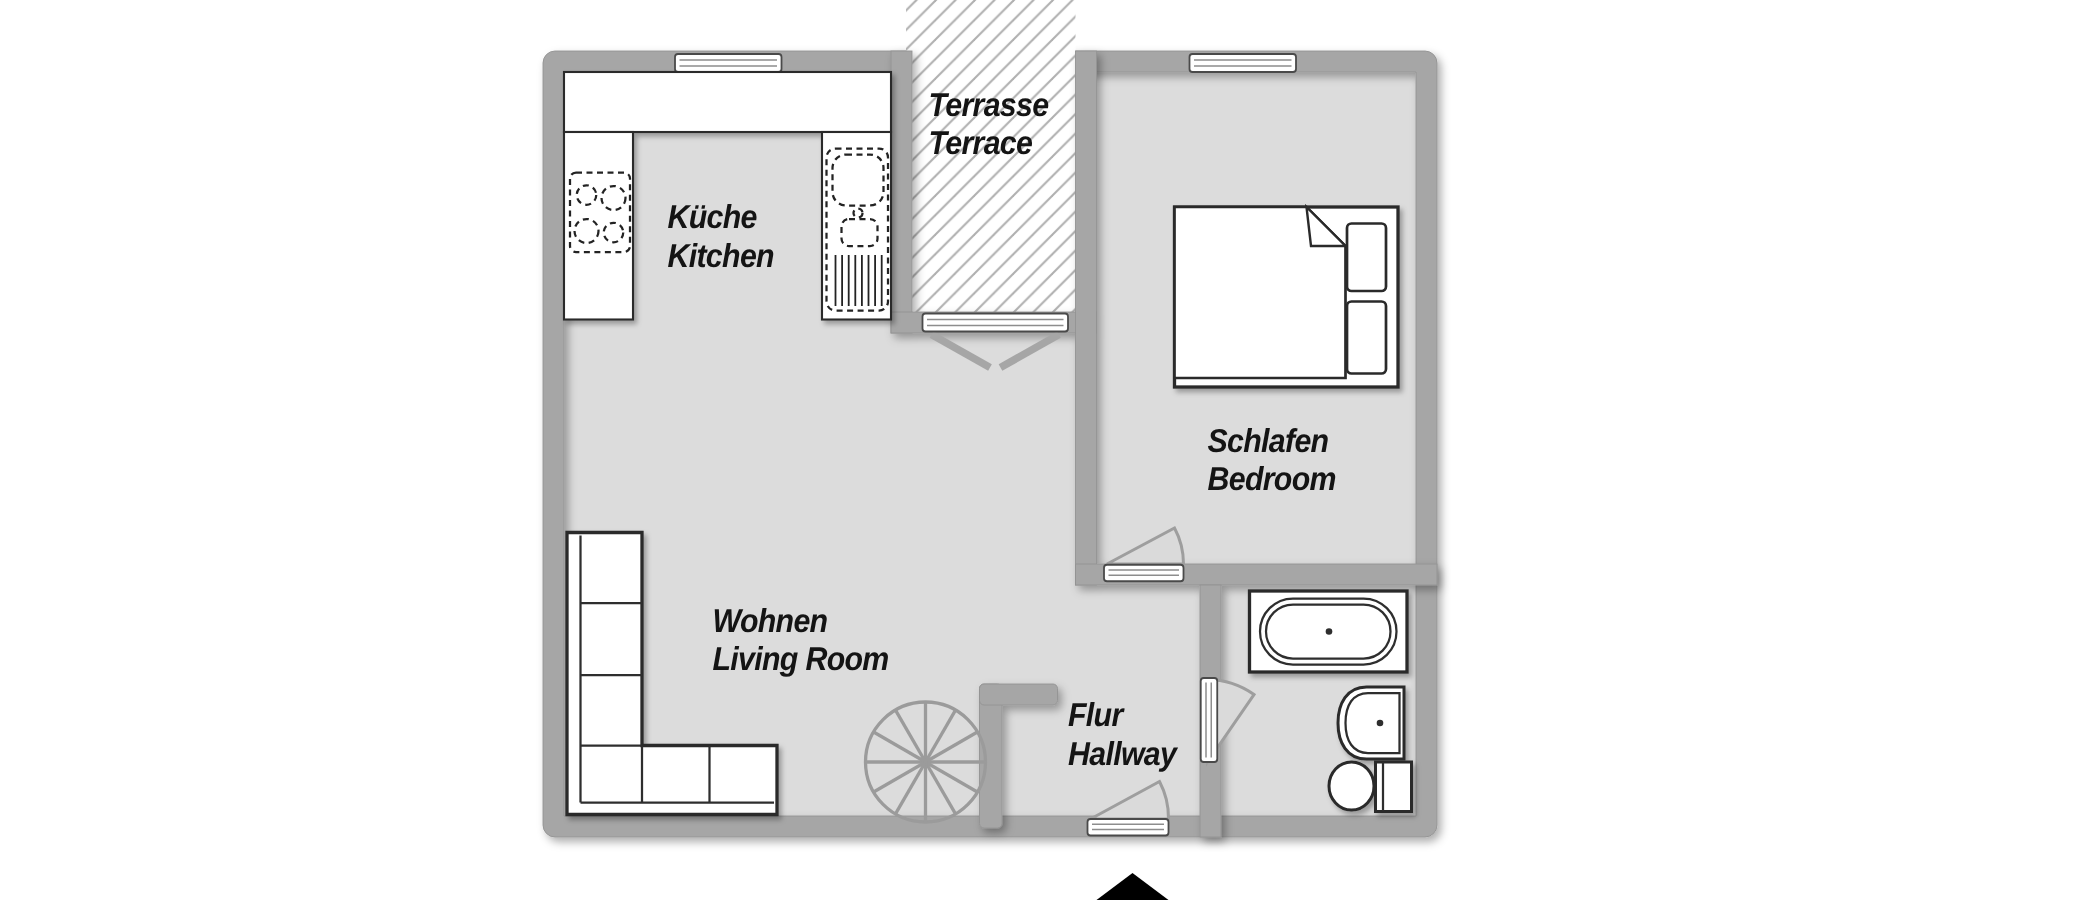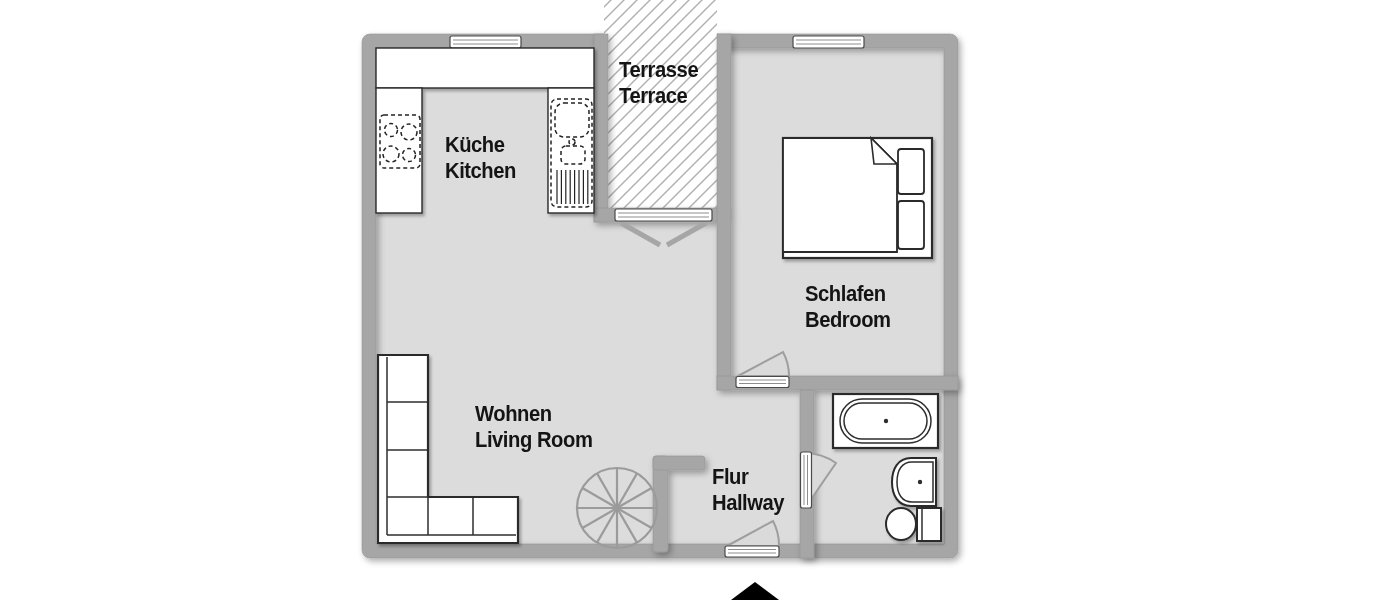--- a/index.html
+++ b/index.html
@@ -11,21 +11,21 @@
     --color-stair:#9b9b9b;
     --color-text:#141414;
     --color-entrance_marker:#000000;
   }
   html,body{margin:0;padding:0;}
   body{
     width:1400px;height:600px;overflow:hidden;
     background:var(--color-background);
     font-family:"Liberation Sans", sans-serif;
   }
-  .plan-wrap{position:relative;width:1172px;height:600px;}
+  .plan-wrap{position:relative;width:1172px;height:600px;font-style:italic;}
   svg{display:block;}
   .wall{fill:var(--color-wall);stroke:#939393;stroke-width:.6;}
   .floor{fill:var(--color-floor);}
   .furn{fill:#ffffff;stroke:#2a2a2a;}
   .thin{stroke:#2e2e2e;stroke-width:1.5;fill:none;}
   .dashed{fill:none;stroke:#232323;stroke-width:1.5;stroke-dasharray:4 3;}
   .stair{stroke:var(--color-stair);fill:none;}
   .wedge{fill:#dadada;stroke:#9e9e9e;stroke-width:2;}
   .doorbar{fill:#ffffff;stroke:#4a4a4a;stroke-width:1.2;}
   .doorline{stroke:#8d8d8d;stroke-width:1;}

